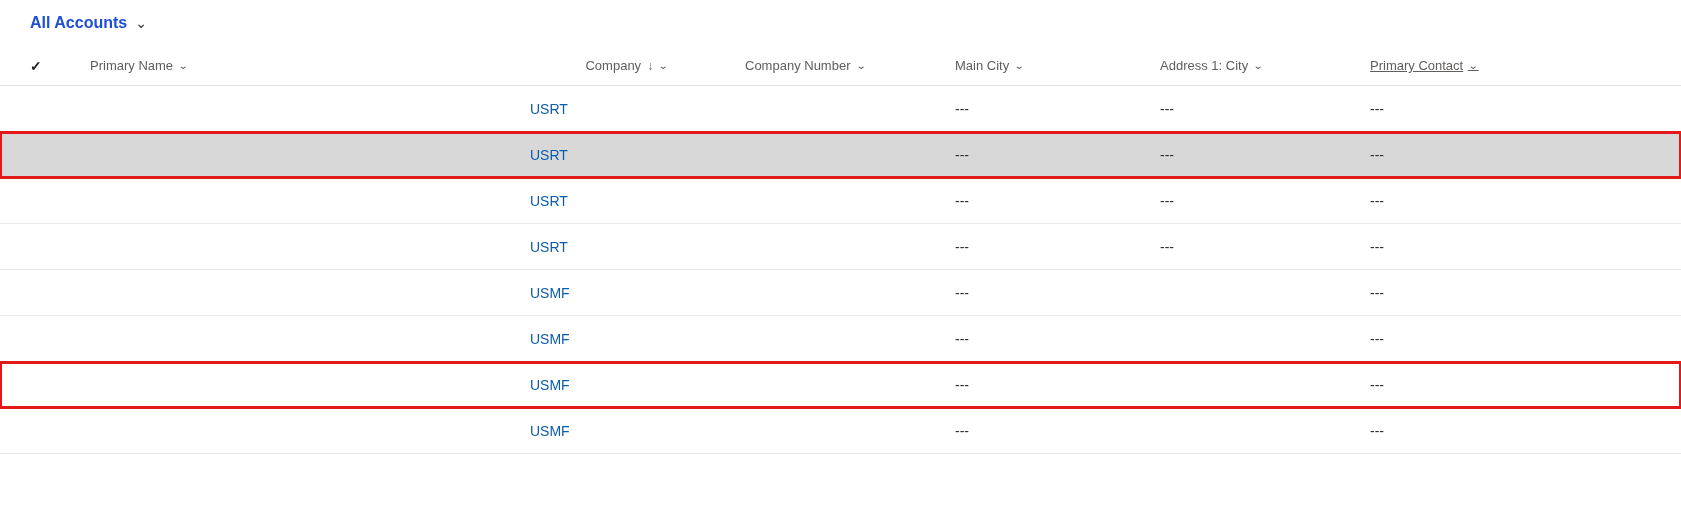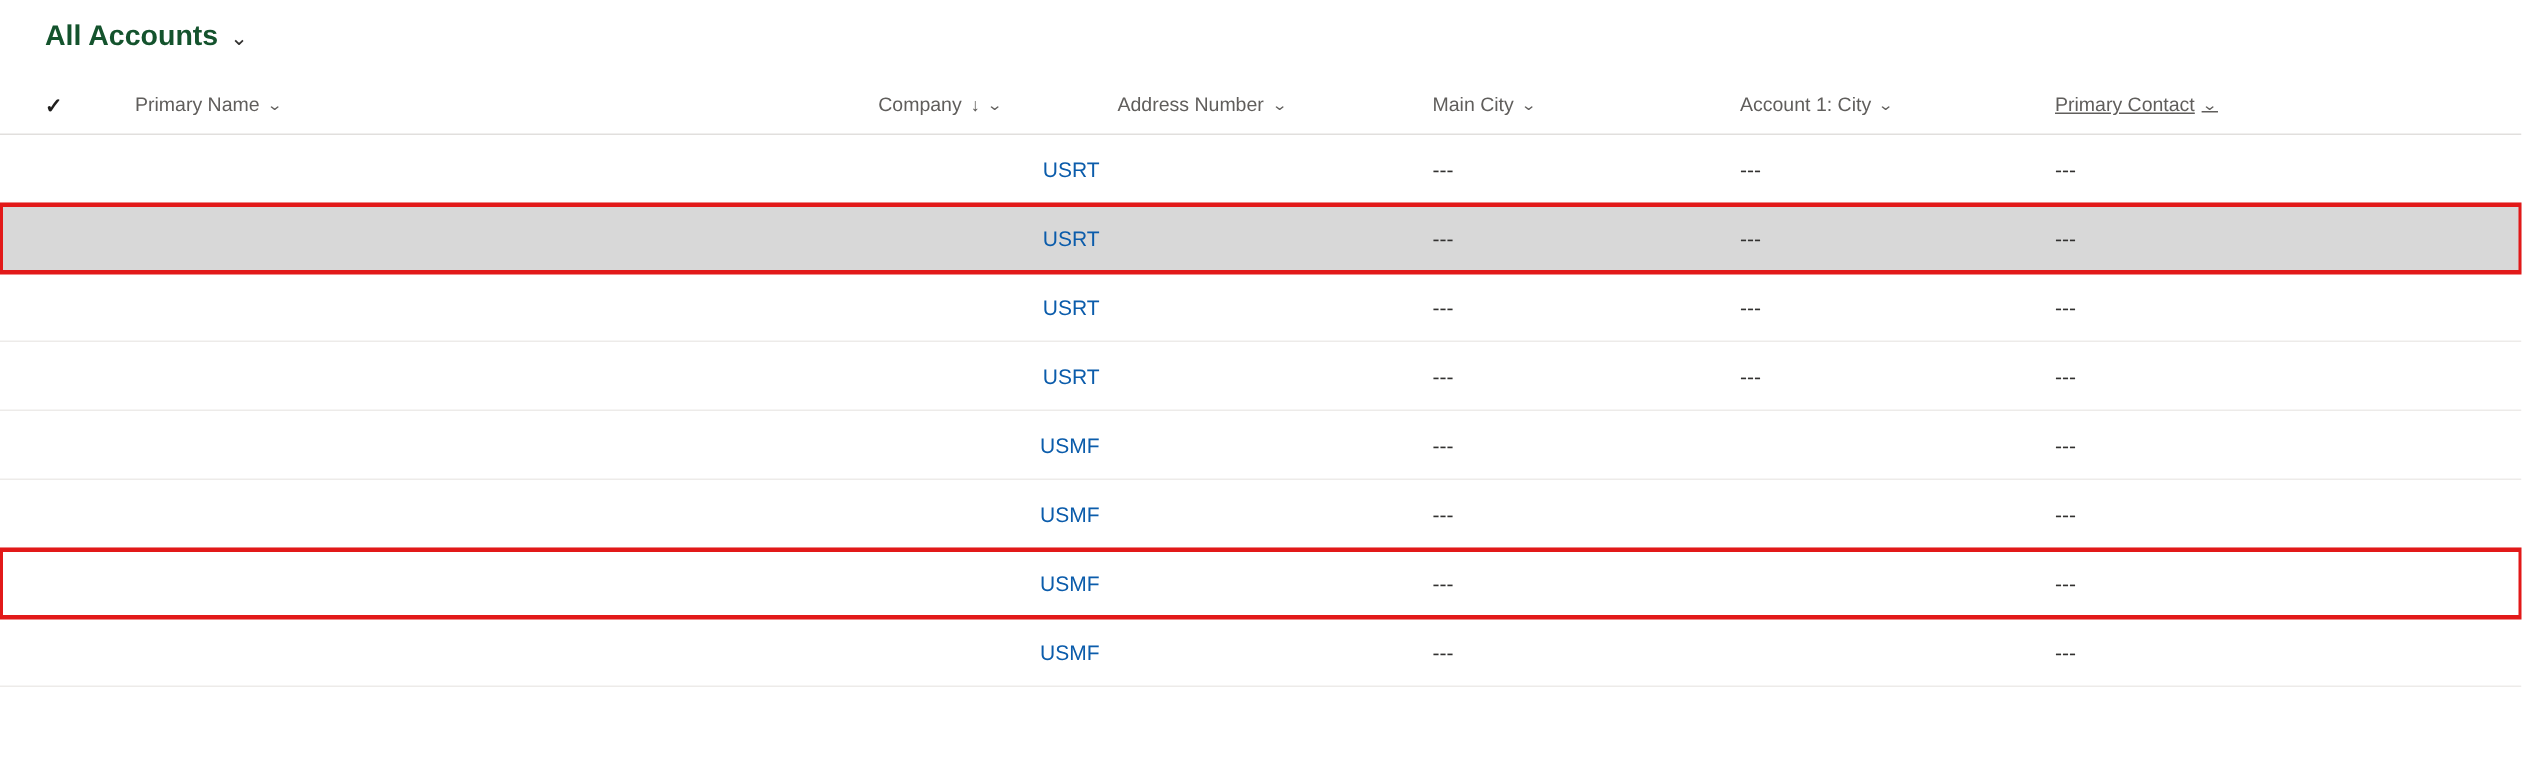--- a/index.html
+++ b/index.html
@@ -10,23 +10,23 @@
       font-size: 14px;
       width: 1681px;
     }
     .view-header {
       display: flex;
       align-items: center;
       padding: 14px 0 14px 30px;
       gap: 8px;
     }
     .view-title {
-      font-size: 19px;
+      font-size: 16px;
       font-weight: 600;
-      color: #14532d;
+      color: #1d4ed8;
     }
     .chevron-down-lg {
       font-size: 14px;
       color: #323130;
     }
     .table-wrap { width: 100%; }
     .header-row {
       display: flex;
       align-items: center;
       height: 40px;
@@ -65,21 +65,21 @@
       border-bottom: 1px solid #edebe9;
       padding-left: 30px;
       position: relative;
     }
     .data-row.selected { background: #d8d8d8; }
     .data-row.red-outline { outline: 3px solid #e21919; outline-offset: -2px; }
 
     .cell { display:flex; align-items:center; }
     .cell-check { width: 48px; }
     .cell-account { width: 440px; }
-    .cell-company { width: 215px; color: #0b5cab; padding-left: 12px; justify-content: flex-end; }
+    .cell-company { width: 215px; color: #0b5cab; padding-left: 12px; }
     .cell-acctnum { width: 210px; padding-left: 12px; }
     .cell-phone   { width: 205px; padding-left: 12px; }
     .cell-city    { width: 210px; padding-left: 12px; }
     .cell-primary { width: 250px; padding-left: 12px; }
     .company-link { color: #0b5cab; cursor: pointer; }
   </style>
 </head>
 <body>
 
 <div class="view-header">
@@ -107,37 +107,37 @@
       <span class="label-wrap">
         <span>Company</span>
         <span class="sort-arrow">↓</span>
         <span class="chev">⌄</span>
       </span>
     </div>
 
     <div class="col col-acctnum">
       <span class="divider"></span>
       <span class="label-wrap">
-        <span>Address Number</span>
+        <span>Company Number</span>
         <span class="chev">⌄</span>
       </span>
     </div>
 
     <div class="col col-phone">
       <span class="divider"></span>
       <span class="label-wrap">
         <span>Main City</span>
         <span class="chev">⌄</span>
       </span>
     </div>
 
     <div class="col col-city">
       <span class="divider"></span>
       <span class="label-wrap">
-        <span>Account 1: City</span>
+        <span>Address 1: City</span>
         <span class="chev">⌄</span>
       </span>
     </div>
 
     <div class="col col-primary">
       <span class="divider"></span>
       <span class="label-wrap">
         <span>Primary Contact</span>
         <span class="chev">⌄</span>
       </span>

